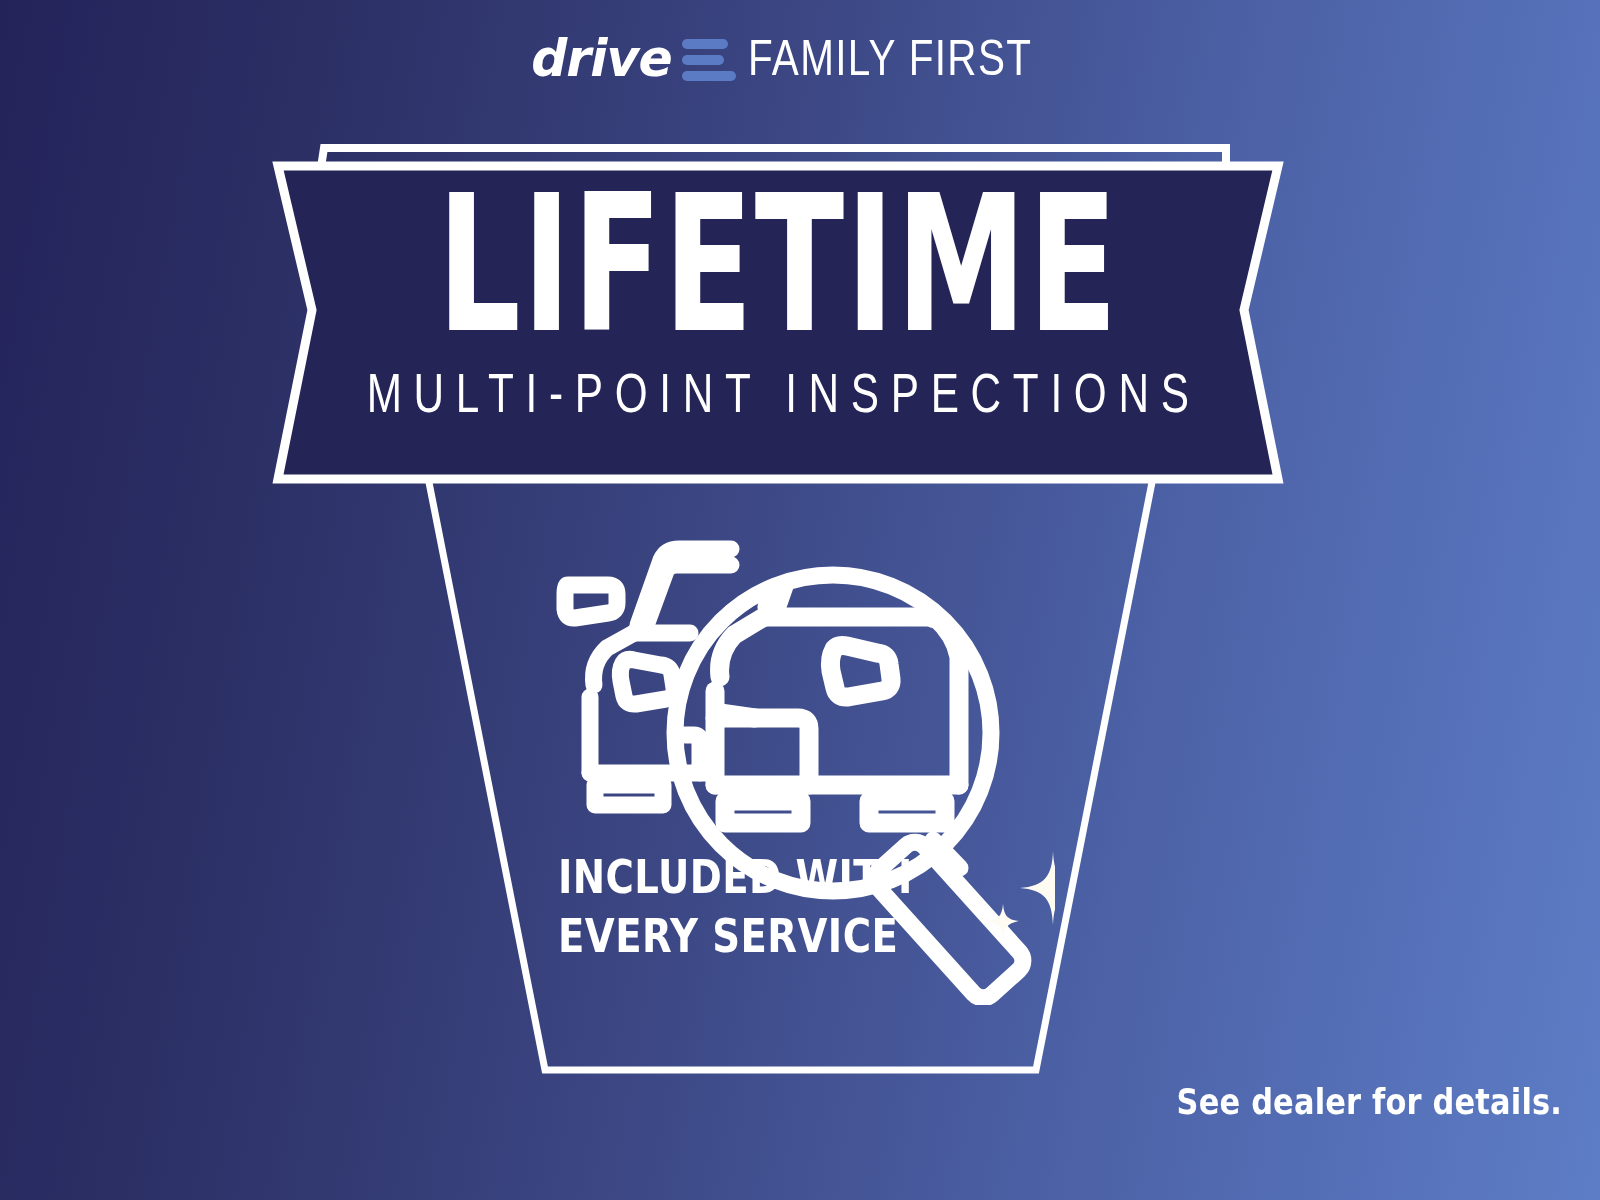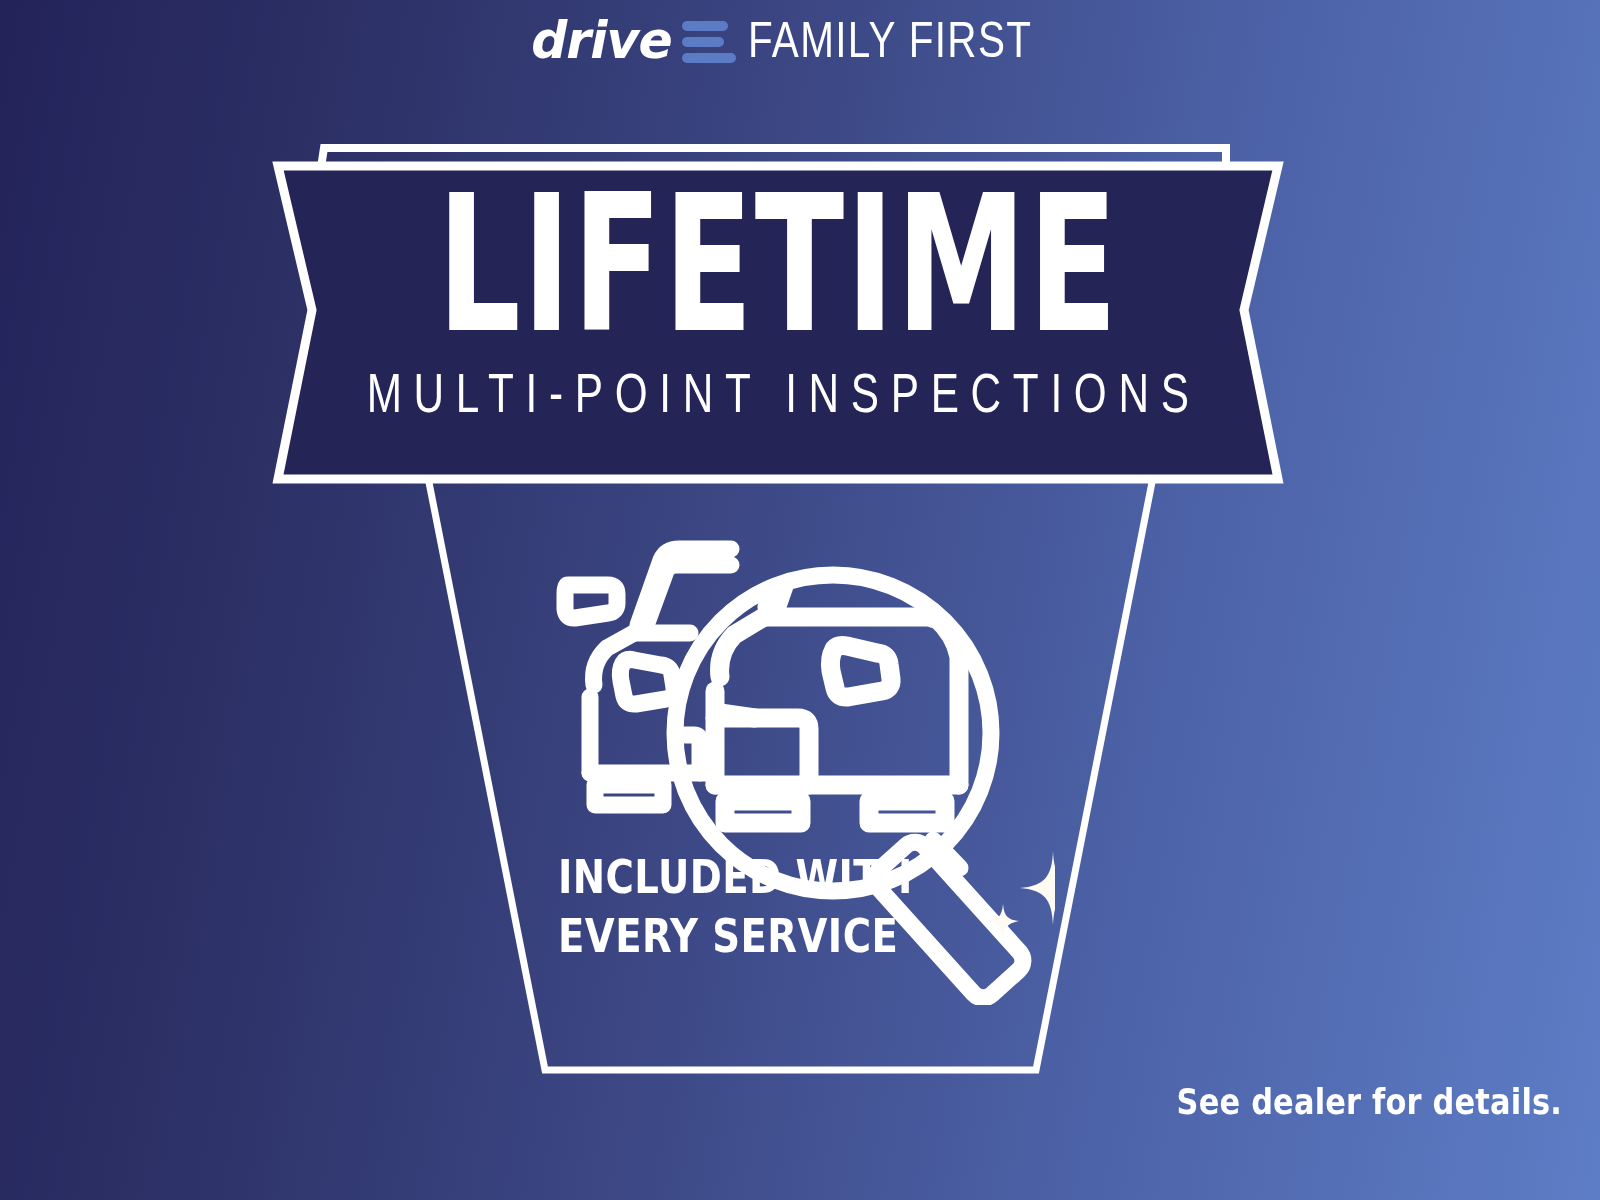--- a/index.html
+++ b/index.html
@@ -7,21 +7,21 @@
   body {
     font-family: "Liberation Sans", sans-serif;
     background: linear-gradient(100deg, #23235a 0%, #2b2f64 18%, #3a4480 42%, #4c61a6 70%, #5d7dc6 100%);
     position:relative;
     overflow:hidden;
   }
 
   
   #brand {
     position:absolute;
-    top:14px; left:0; width:100%;
+    top:32px; left:0; width:100%;
     display:flex; align-items:center; justify-content:center;
     gap:0px;
   }
   #brand .word {
     font-family:"DejaVu Sans", sans-serif;
     font-style:italic;
     font-weight:bold;
     font-size:52px;
     color:#ffffff;
     letter-spacing:-1px;

